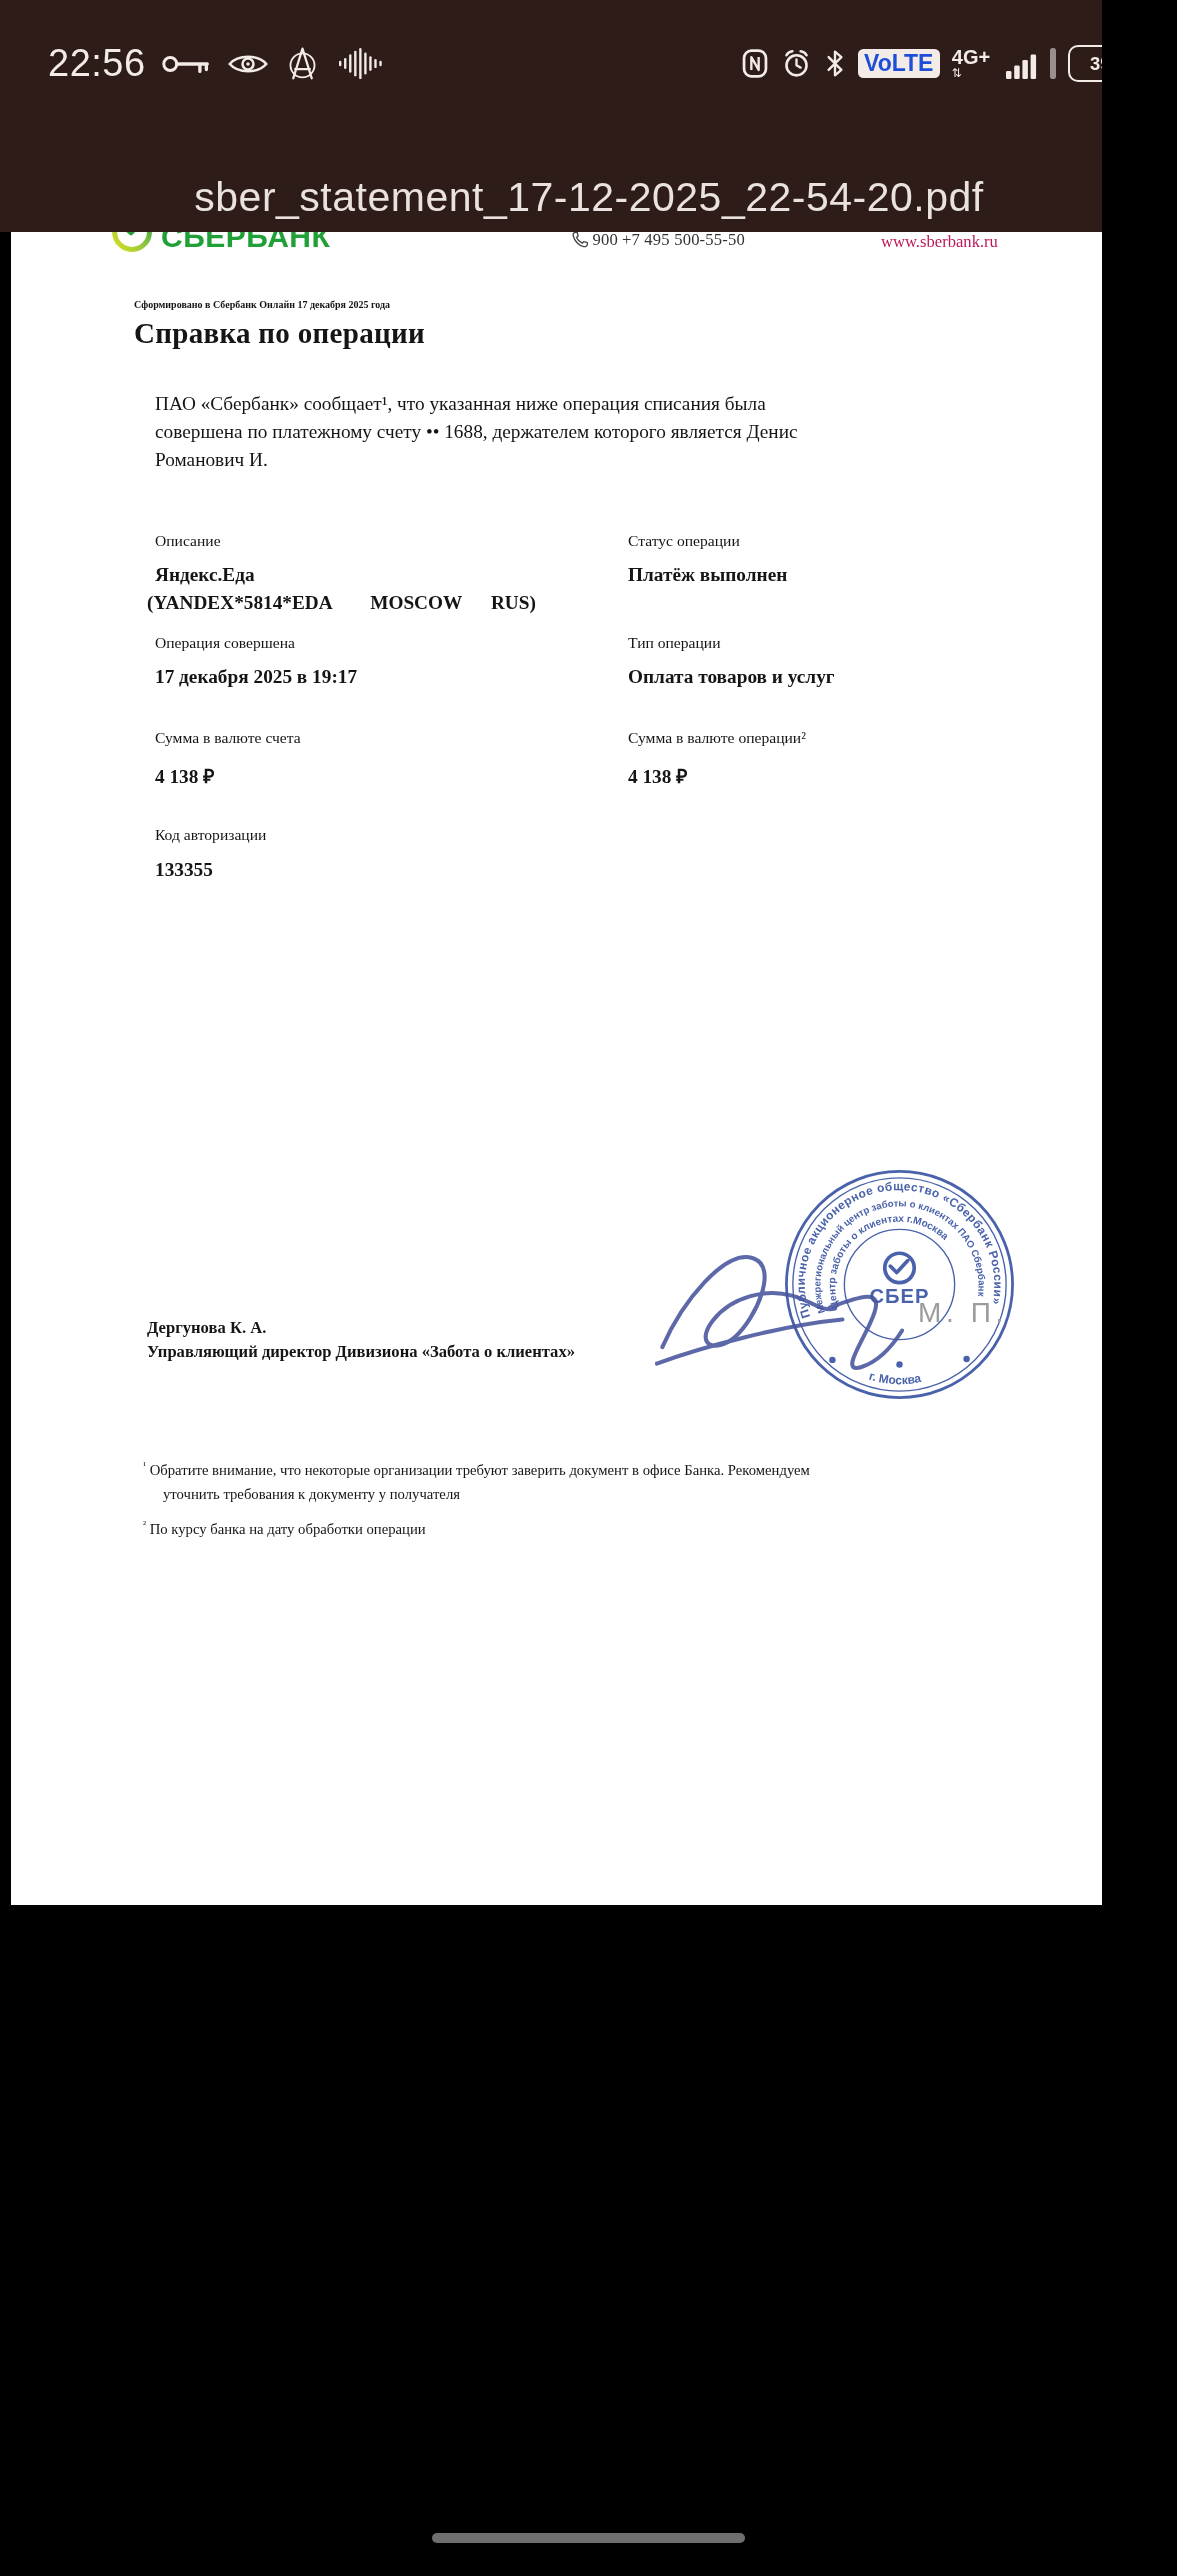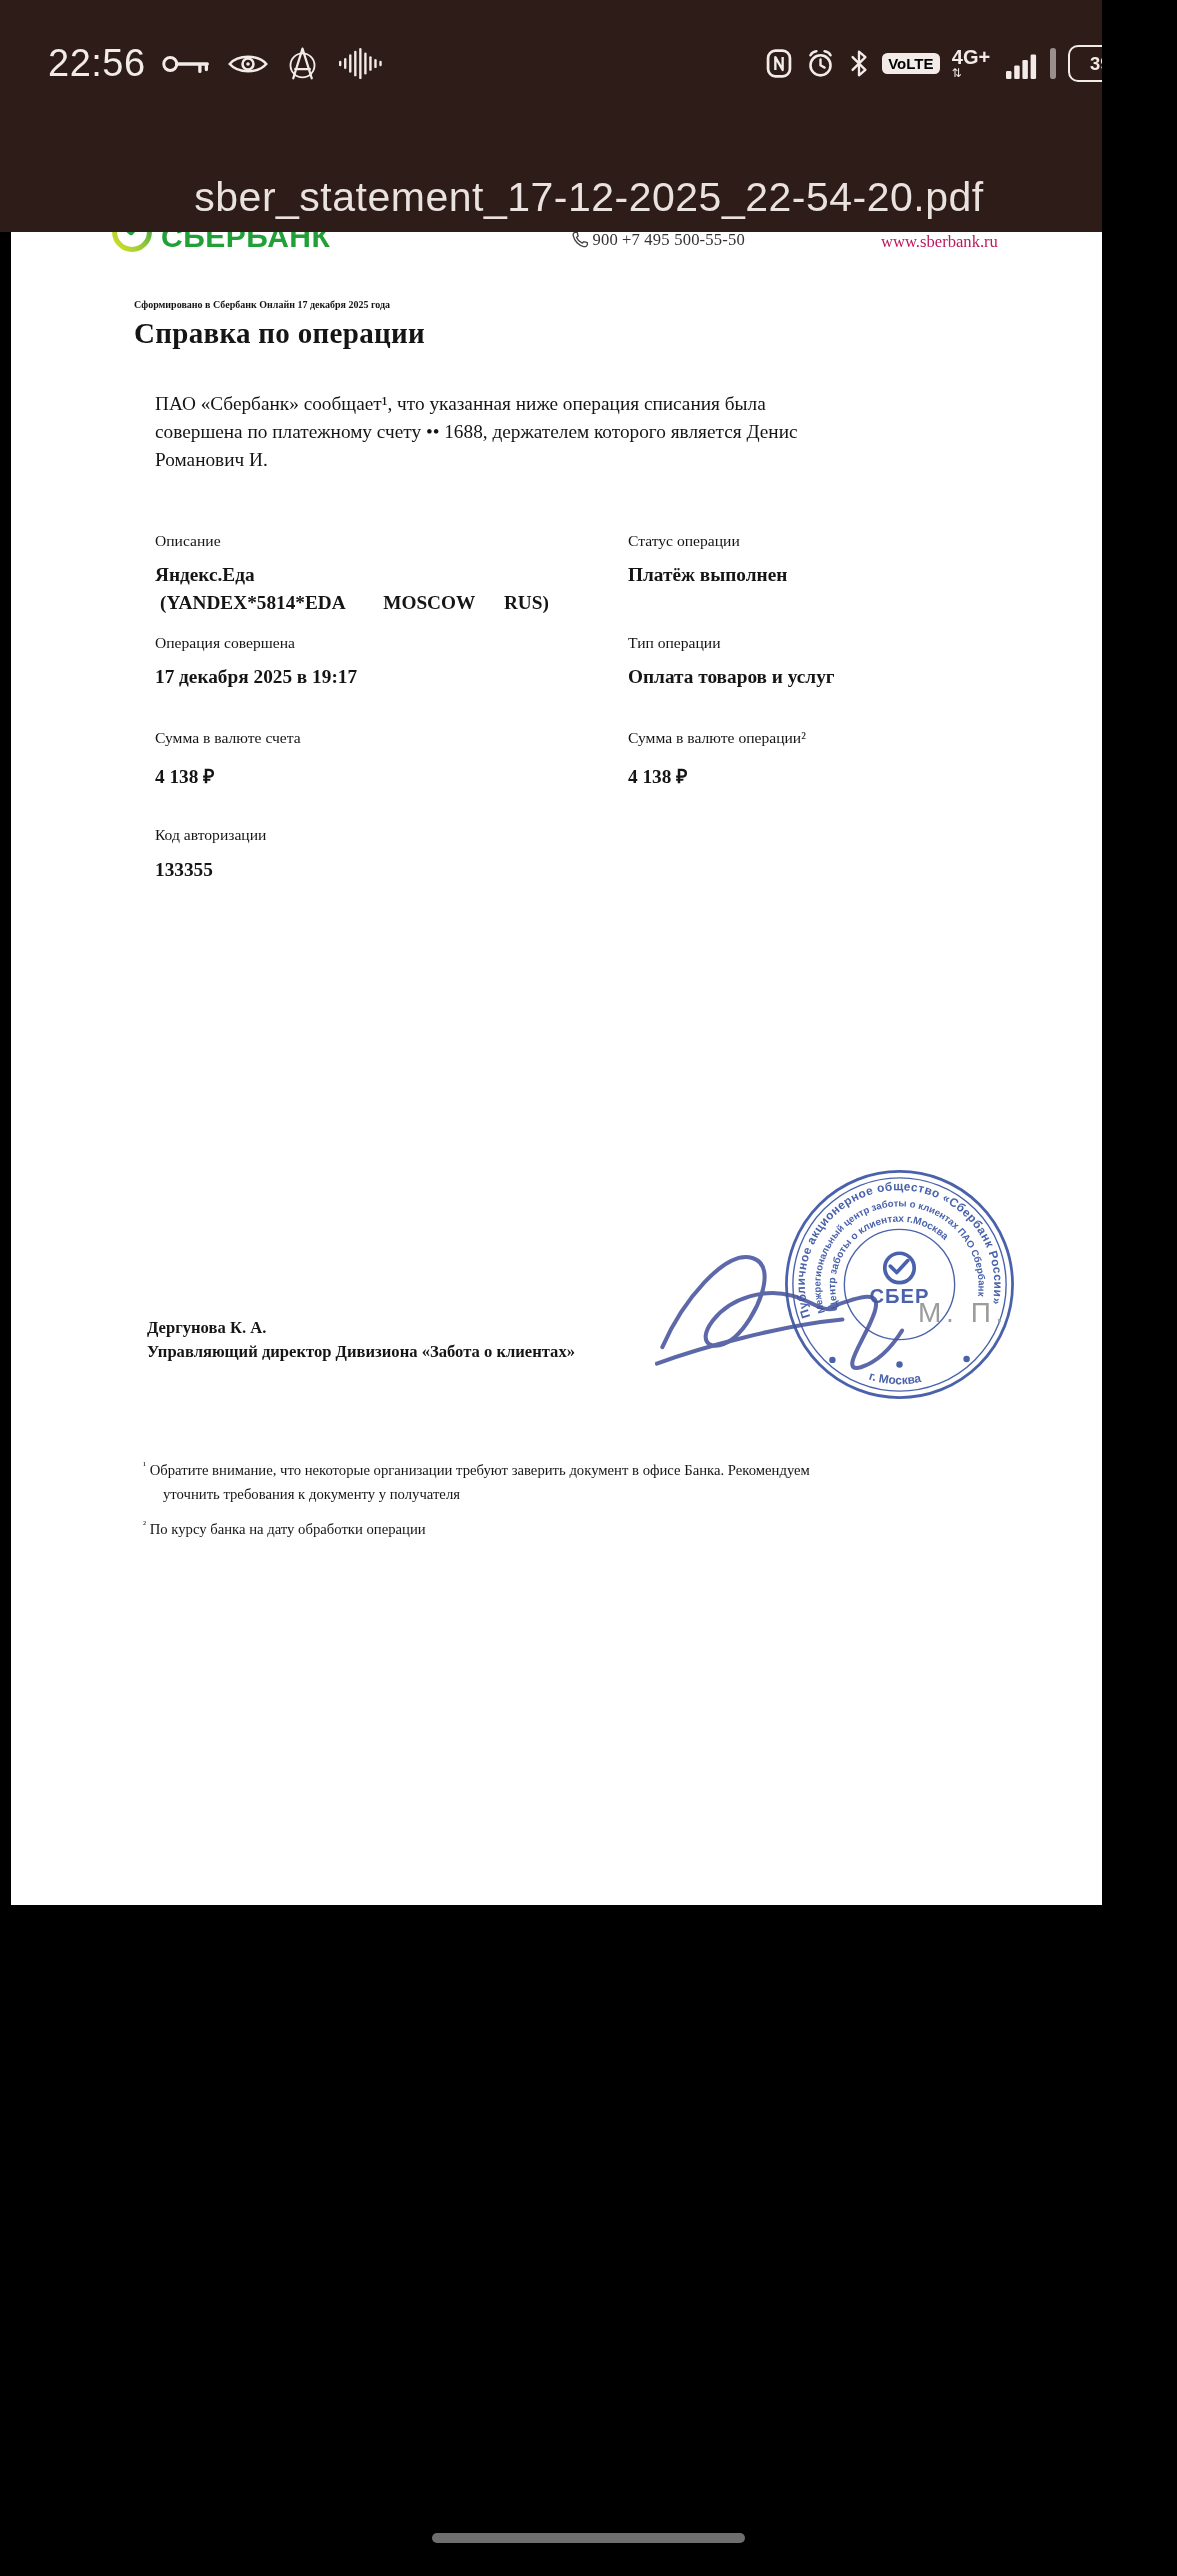--- a/index.html
+++ b/index.html
@@ -6,21 +6,21 @@
   .screen{position:relative;width:1102px;height:2576px;background:#000;overflow:hidden;
           font-family:"Liberation Sans",sans-serif;}
   
   .appbar{position:absolute;left:0;top:0;width:1178px;height:232px;background:#2e1c18;}
   .status-bar{position:absolute;left:48px;right:37px;top:33px;height:61px;
               display:flex;justify-content:space-between;align-items:center;color:#f2ebe8;}
   .sb-left{display:flex;align-items:center;gap:15.6px;}
   .sb-right{display:flex;align-items:center;gap:12px;}
   .time{font-size:38px;font-weight:500;letter-spacing:0.5px;}
   .sb-icon{display:block;}
-  .volte-badge{background:#f2ebe8;color:#000000;font-weight:bold;font-size:15px;
+  .volte-badge{background:#f2ebe8;color:#1d4ed8;font-weight:bold;font-size:23px;
                border-radius:5.5px;padding:2.8px 6.4px;line-height:1;}
   .net4g{display:flex;align-items:flex-end;gap:15px;}
   .net4g .lbl{font-size:20px;font-weight:bold;line-height:1;}
   .net4g .arrows{font-size:12px;line-height:1;margin-bottom:0.9px;}
   .divider-bar{width:5.5px;height:31px;background:#9a8f8c;border-radius:2.8px;}
   .battery{display:flex;align-items:center;gap:2.8px;}
   .battery .body{width:61px;height:33px;border:2.8px solid #f2ebe8;border-radius:10px;
                  display:flex;align-items:center;justify-content:center;
                  font-size:18.4px;font-weight:bold;}
   .battery .nub{width:5.5px;height:14px;background:#f2ebe8;border-radius:0 2.8px 2.8px 0;}
@@ -158,21 +158,21 @@
       <div class="abs website" style="left:870px;top:0px">www.sberbank.ru</div>
 
       <div class="abs generated" style="left:123px;top:57px">Сформировано в Сбербанк Онлайн 17 декабря 2025 года</div>
       <h1 class="abs doc-title" style="left:123px;top:85px;margin:0">Справка по операции</h1>
 
       <p class="abs intro" style="left:144px;top:158px;margin:0">ПАО «Сбербанк» сообщает¹, что указанная ниже операция списания была совершена по платежному счету •• 1688, держателем которого является Денис Романович И.</p>
 
       <div class="abs f-label" style="left:144px;top:300px">Описание</div>
       <div class="abs f-label" style="left:617px;top:300px">Статус операции</div>
       <div class="abs f-value" style="left:144px;top:332px">Яндекс.Еда</div>
-      <div class="abs f-value pre" style="left:149px;top:360px">(YANDEX*5814*EDA        MOSCOW      RUS)</div>
+      <div class="abs f-value pre" style="left:136px;top:360px">(YANDEX*5814*EDA        MOSCOW      RUS)</div>
       <div class="abs f-value" style="left:617px;top:332px">Платёж выполнен</div>
 
       <div class="abs f-label" style="left:144px;top:402px">Операция совершена</div>
       <div class="abs f-label" style="left:617px;top:402px">Тип операции</div>
       <div class="abs f-value" style="left:144px;top:434px">17 декабря 2025 в 19:17</div>
       <div class="abs f-value" style="left:617px;top:434px">Оплата товаров и услуг</div>
 
       <div class="abs f-label" style="left:144px;top:497px">Сумма в валюте счета</div>
       <div class="abs f-label" style="left:617px;top:497px">Сумма в валюте операции²</div>
       <div class="abs f-value" style="left:144px;top:530px">4 138 ₽</div>

